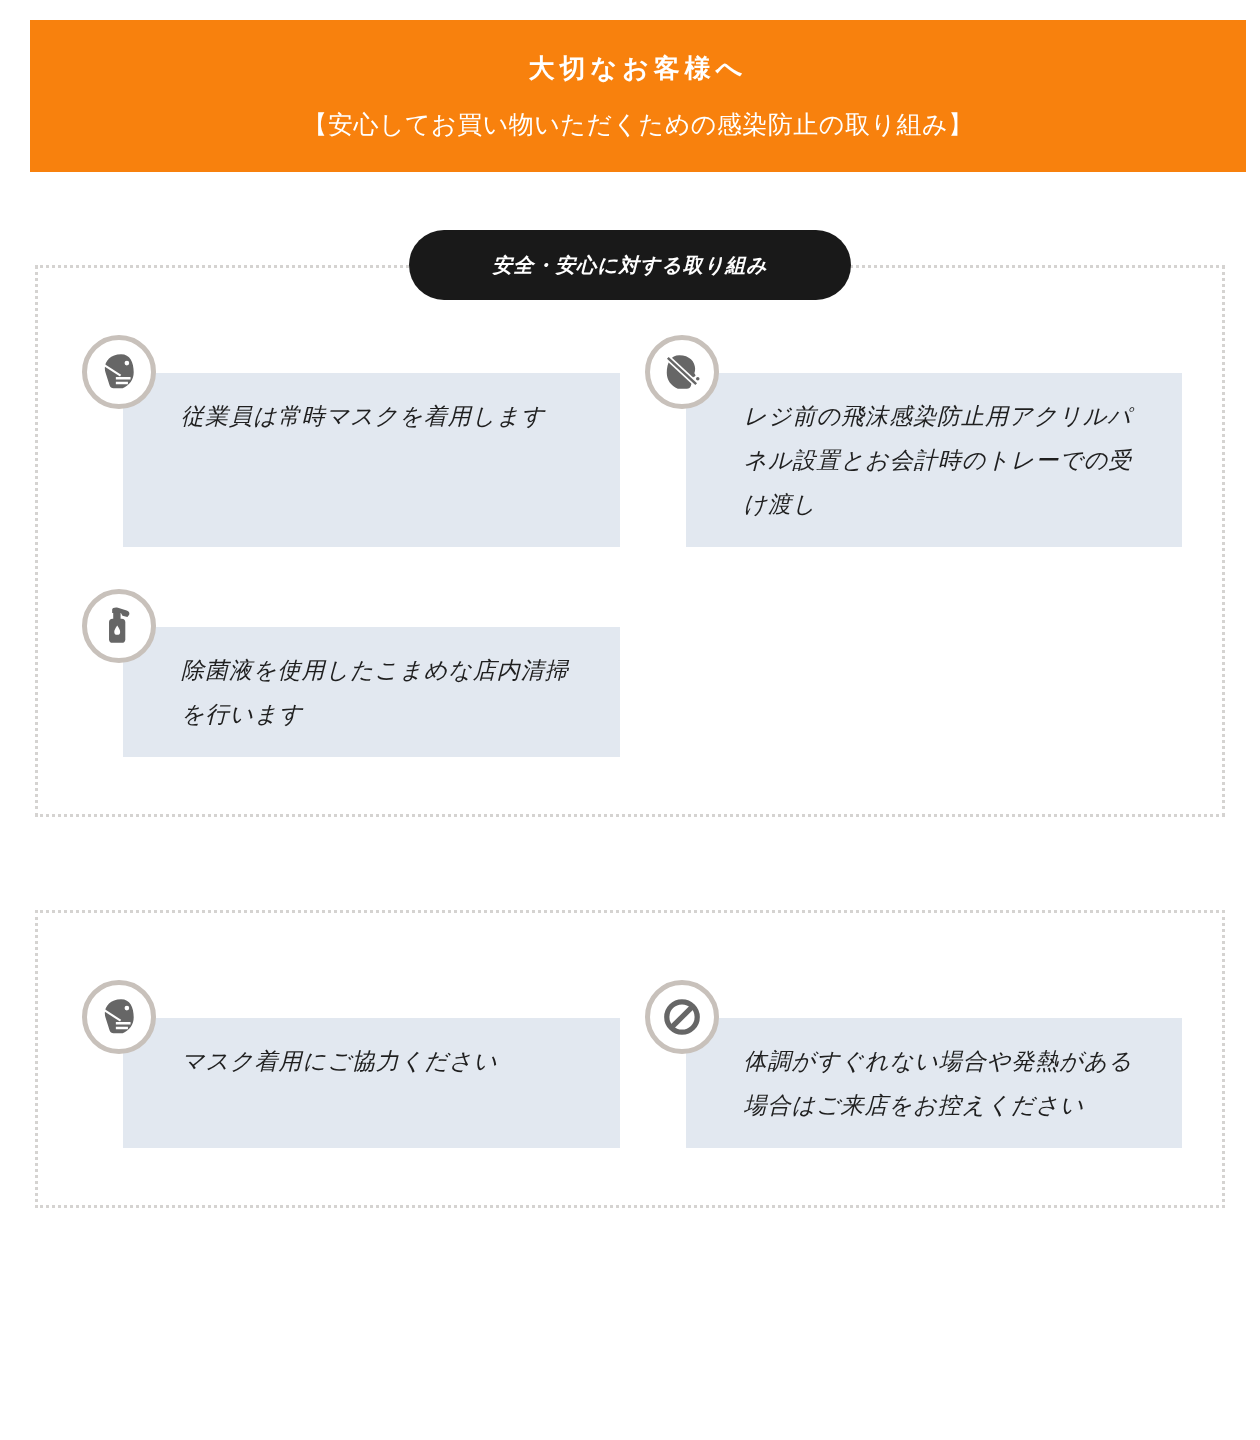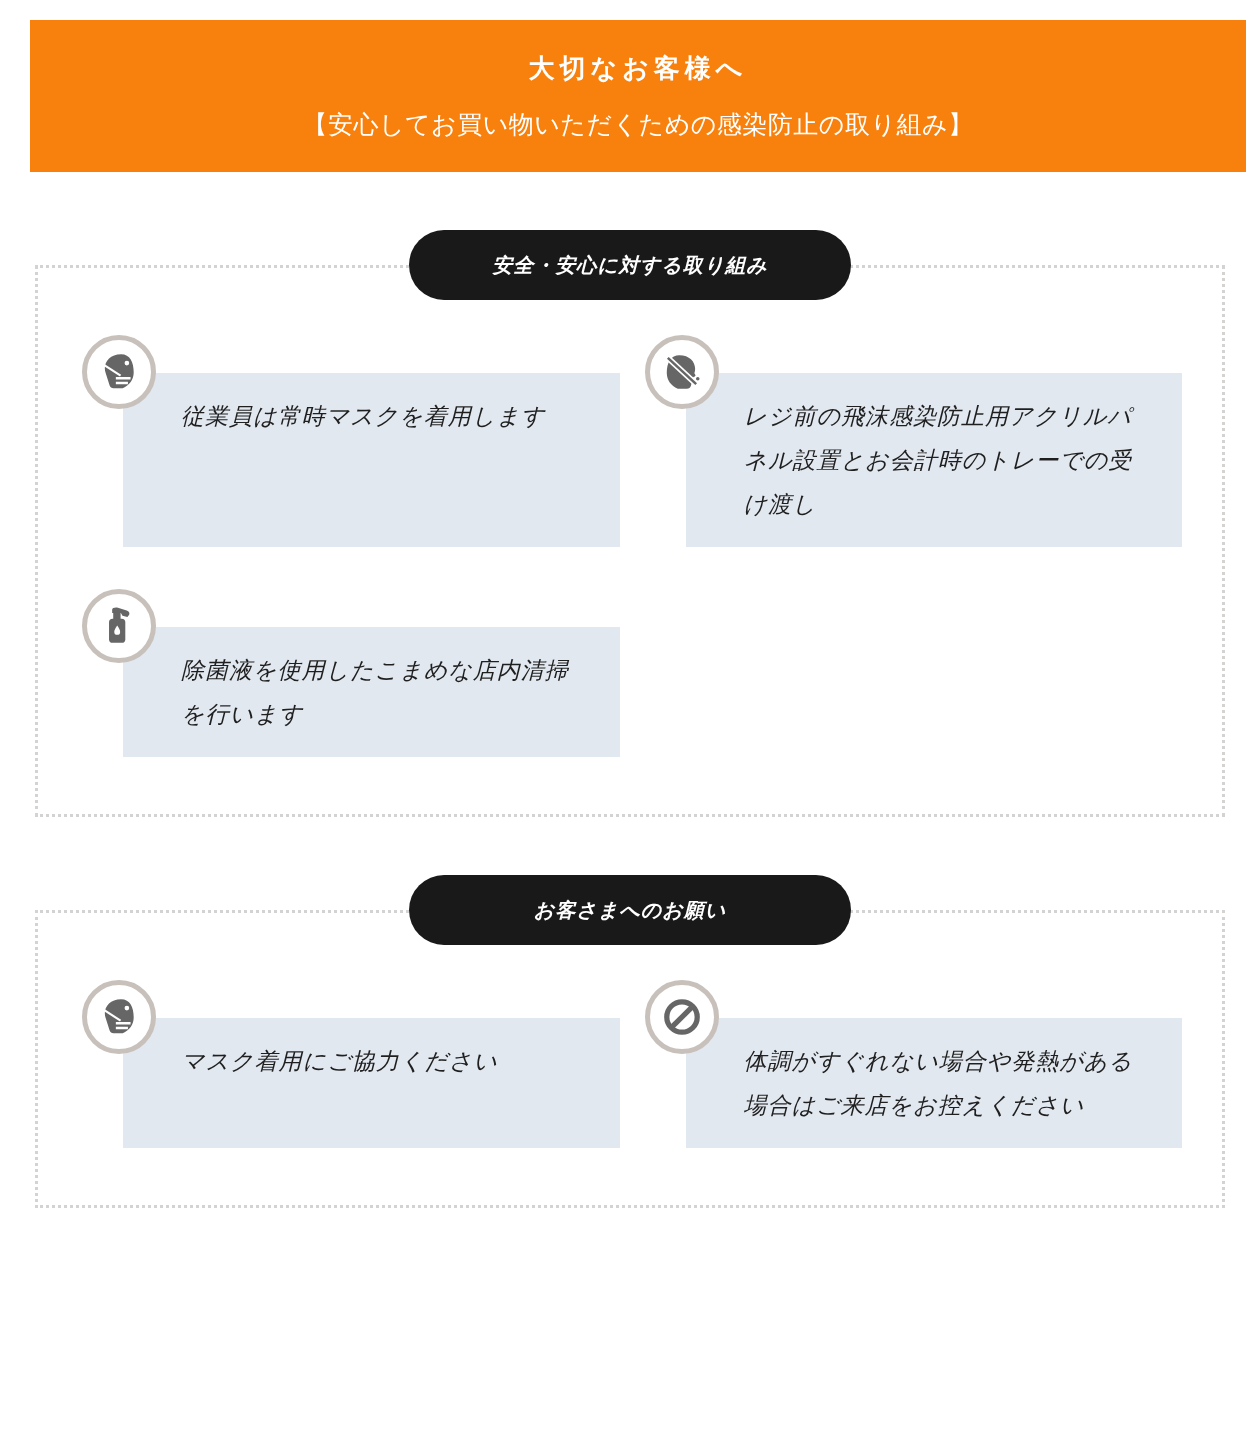--- a/index.html
+++ b/index.html
@@ -209,23 +209,20 @@
         </span>
         <div class="card">
           <p>除菌液を使用したこまめな店内清掃を行います</p>
         </div>
       </div>
 
     </div>
   </section>
 
   <section class="box last">
-    <div class="pill">
-      <span>お客さまへのお願い</span>
-    </div>
     <div class="grid">
 
       <div class="item">
         <span class="icon-circle">
           <svg class="ic" viewBox="0 0 40 40">
               <use href="#i-mask"></use>
             </svg>
         </span>
         <div class="card">
           <p>マスク着用にご協力ください</p>

